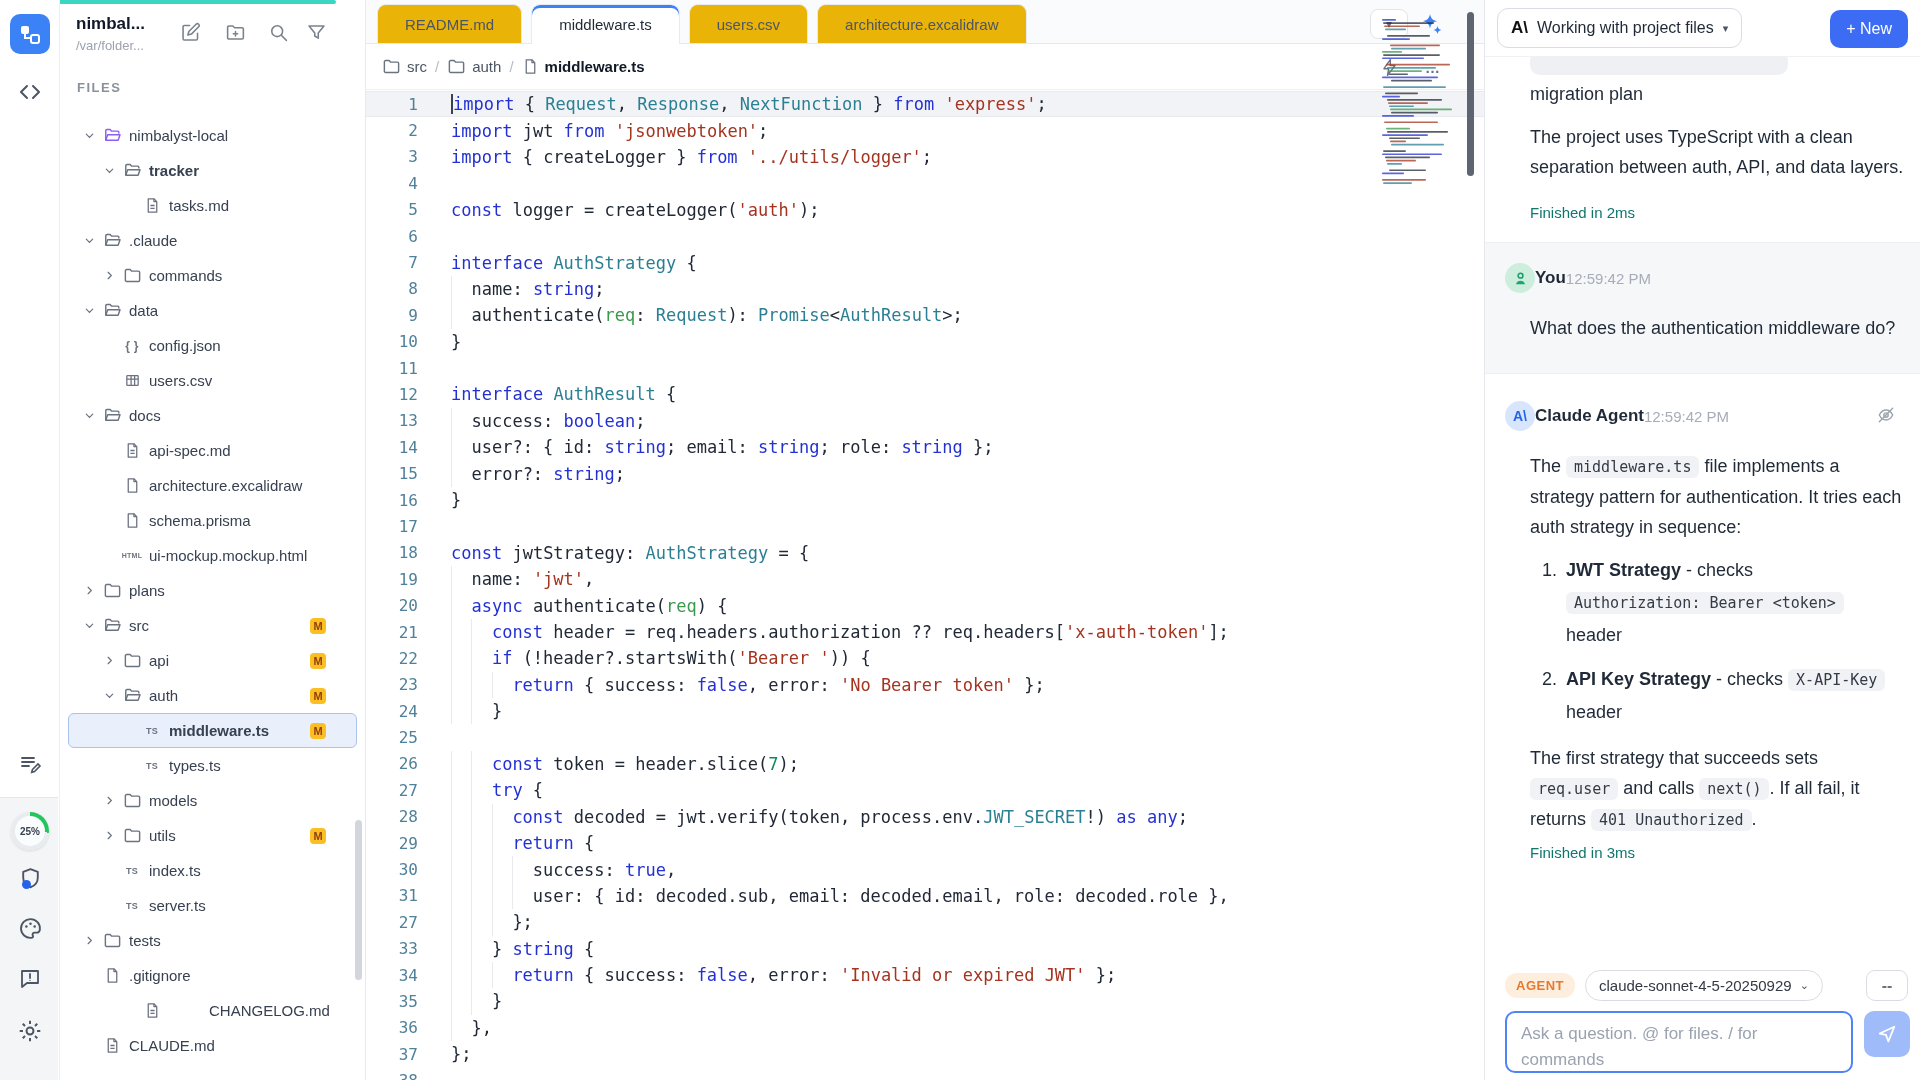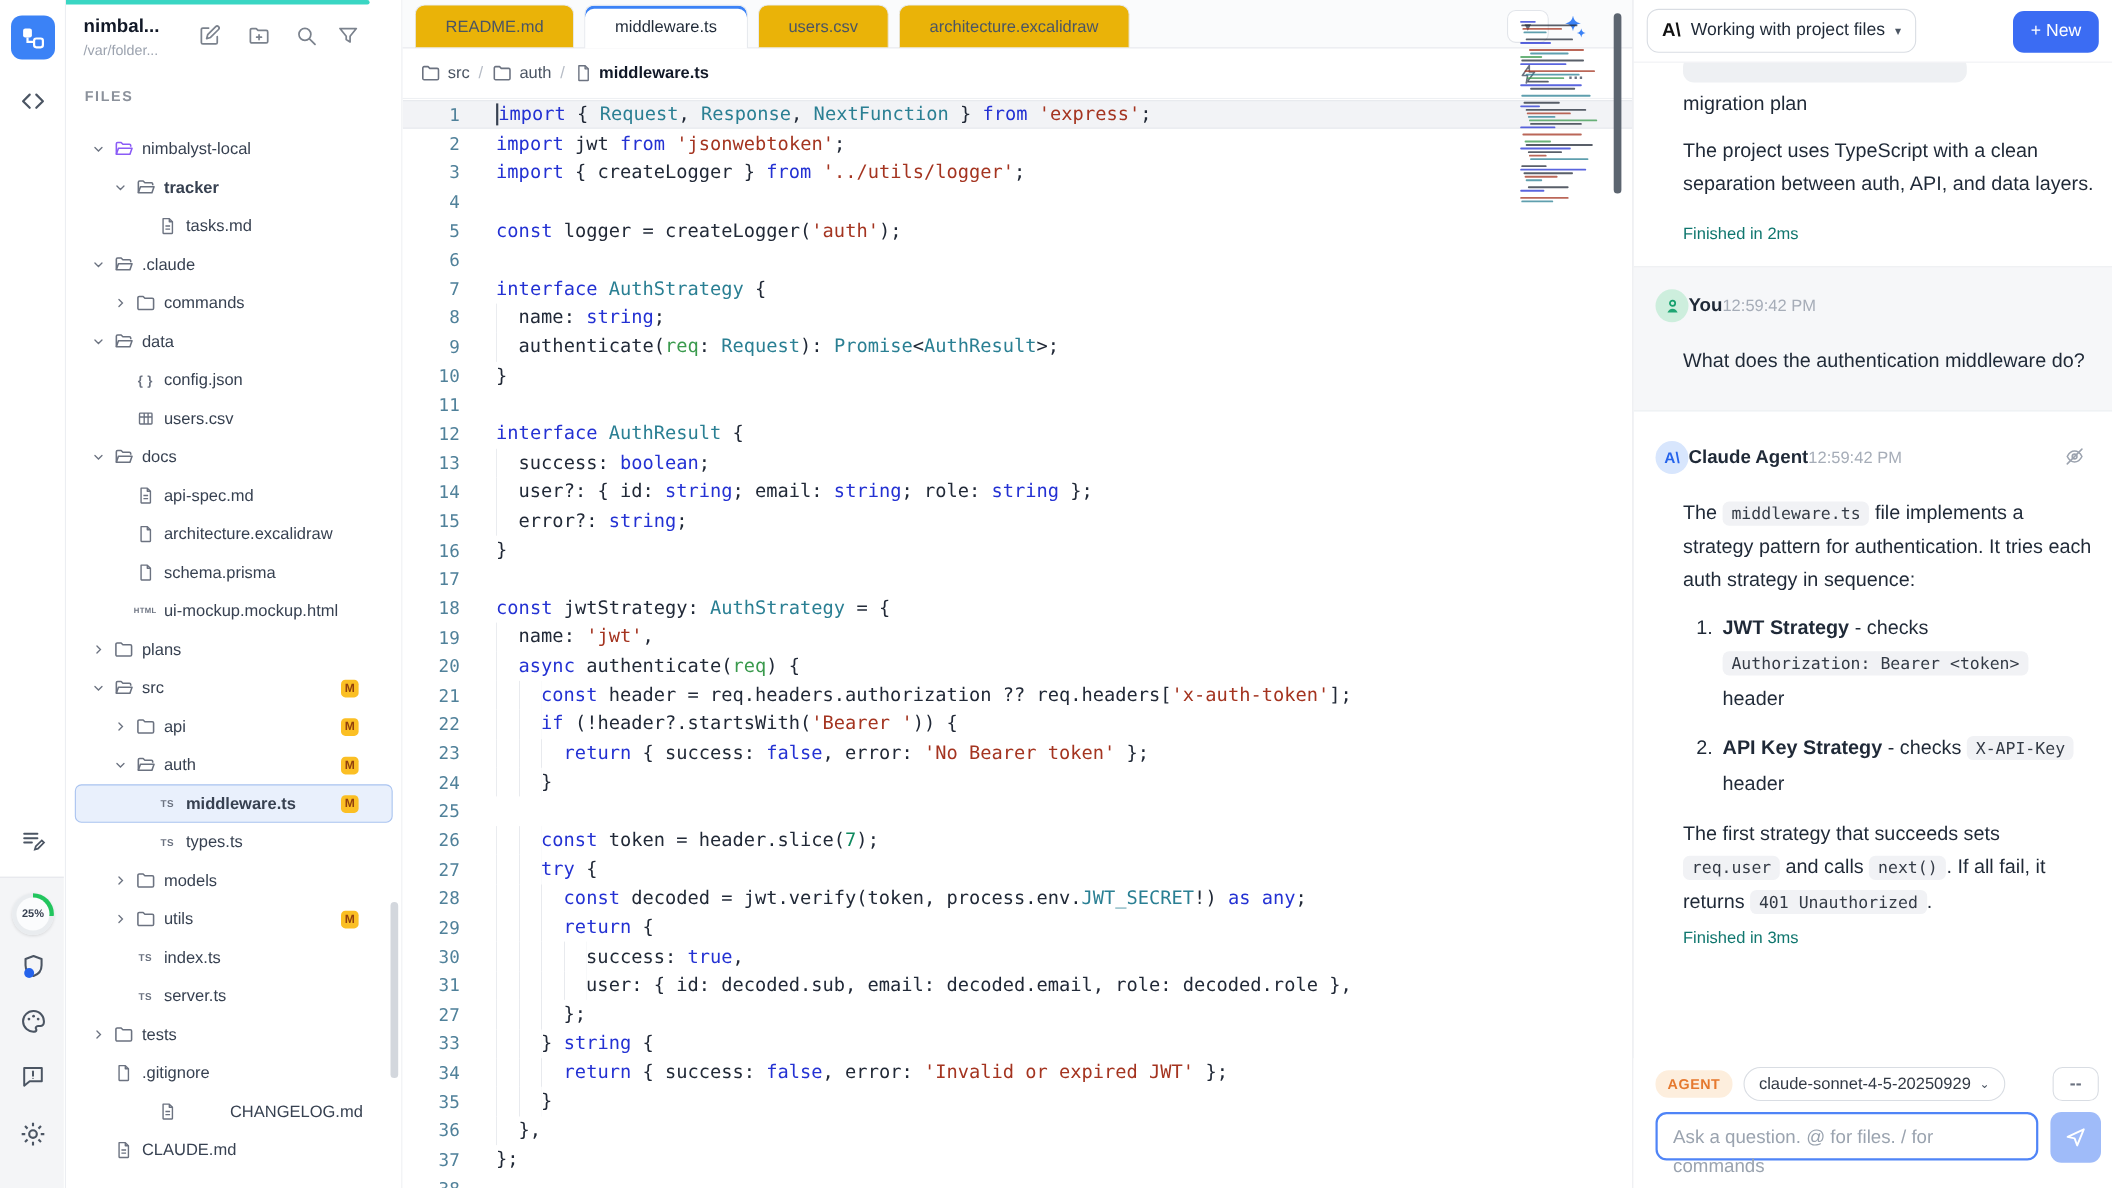--- a/index.html
+++ b/index.html
@@ -84,21 +84,21 @@
   .li{display:flex;margin:12px 0 0 12px;font-size:18px;line-height:32px}
   .li .num{width:24px;flex:none}
   .li b{font-weight:bold}
   .li .licontent{width:330px}
   #composer{position:absolute;left:0;right:0;bottom:0;height:118px;background:#fff}
   #agent-bar{display:flex;align-items:center;padding:8px 12px 0 20px;gap:10px}
   .agent-badge{background:#fdeedd;color:#e5792f;font-size:13px;font-weight:bold;letter-spacing:.5px;padding:5px 11px;border-radius:12px}
   .model-pill{border:1px solid #d9dde3;border-radius:17px;padding:6px 13px;font-size:15px;color:#333a45;display:flex;align-items:center;gap:8px;cursor:pointer}
   .dash-btn{margin-left:auto;width:42px;height:31px;border:1px solid #d9dde3;border-radius:9px;color:#6b7280;display:flex;align-items:center;justify-content:center;font-weight:bold;cursor:pointer}
   #input-row{display:flex;margin:10px 10px 0 20px;gap:11px;align-items:flex-start}
-  #inputbox{flex:1;height:44px;border:2px solid #4f84f7;border-radius:10px;background:#fff;padding:8px 14px;font-size:17px;line-height:26px;color:#9aa3af;cursor:text}
+  #inputbox{flex:1;height:62px;border:2px solid #4f84f7;border-radius:10px;background:#fff;padding:8px 14px;font-size:17px;line-height:26px;color:#9aa3af;cursor:text}
   #send-btn{width:46px;height:46px;border-radius:10px;background:#9fbbf9;display:flex;align-items:center;justify-content:center;cursor:pointer}
 </style>
 </head>
 <body>
 
 <div id="rail">
   <div class="logo">
     <svg width="24" height="24" viewBox="0 0 24 24">
       <rect x="3" y="4" width="8" height="8" rx="2" fill="#fff"></rect>
       <rect x="13" y="13" width="8" height="8" rx="2" fill="none" stroke="#fff" stroke-width="2"></rect>

